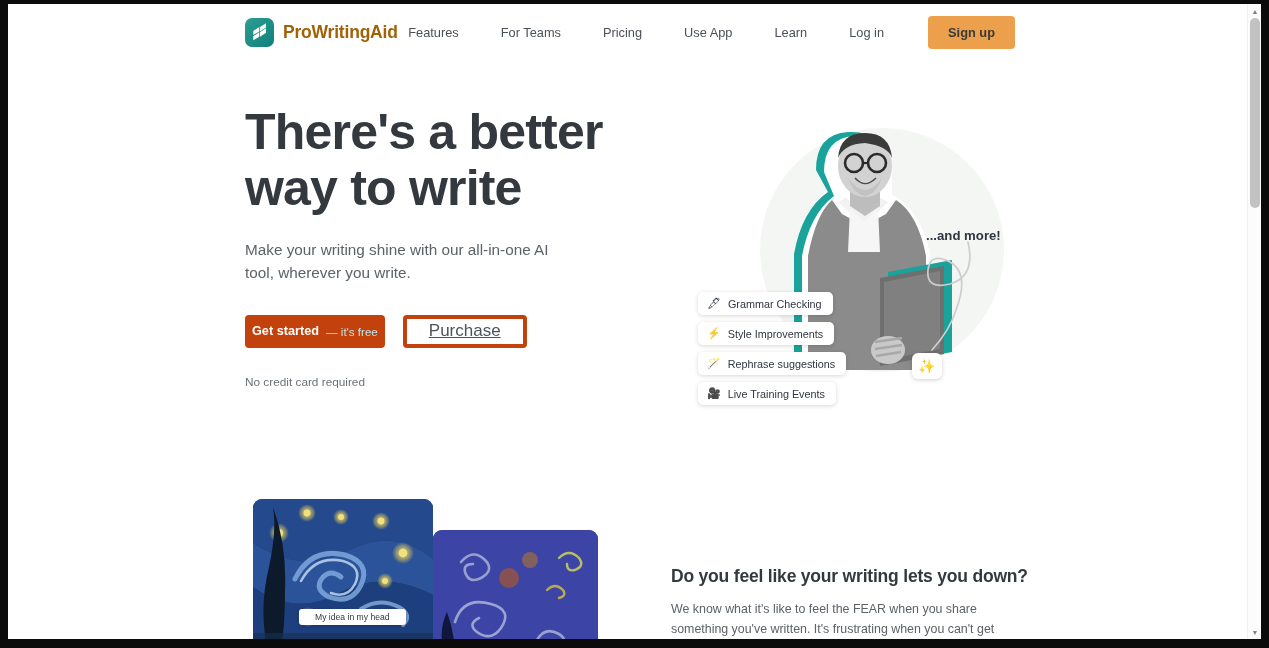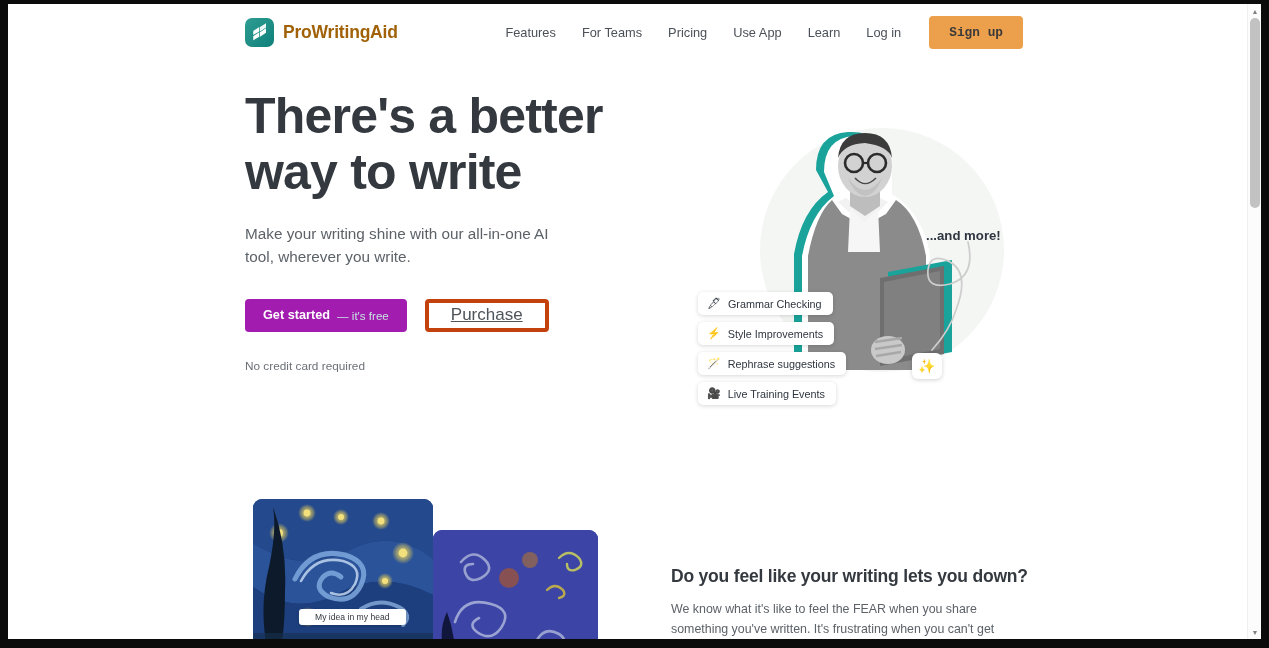--- a/index.html
+++ b/index.html
@@ -116,58 +116,58 @@
   }
   #logo-text {
     font-size: 17.5px;
     font-weight: bold;
     color: #a16207;
     letter-spacing: -0.2px;
     white-space: nowrap;
   }
   #main-nav {
     position: absolute;
-    right: 224px;
+    right: 232px;
     display: flex;
     align-items: center;
-    gap: 0px;
+    gap: 16px;
   }
   .nav-link {
     font-size: 12.8px;
     color: #4b5158;
     padding: 8px 13px;
     white-space: nowrap;
     cursor: pointer;
     text-decoration: none;
   }
   #nav-signup {
     margin-left: 15px;
     background: #eda04b;
     color: #3a3a3a;
     font-size: 12.8px;
     font-weight: bold;
     padding: 9px 20px;
     border-radius: 4px;
     border: none;
     cursor: pointer;
-    font-family: Liberation Mono, monospace;
+    font-family: Liberation Sans, sans-serif;
     white-space: nowrap;
   }
 
   
   #hero {
     position: absolute;
     top: 56px; left: 0;
     width: 1239px;
     height: 420px;
   }
   #hero-copy {
     position: absolute;
     left: 237px;
-    top: 28px;
+    top: 44px;
     width: 400px;
   }
   #hero-title {
     font-size: 50px;
     line-height: 1.12;
     font-weight: bold;
     color: #33393f;
     letter-spacing: -0.8px;
   }
   #hero-sub {
@@ -177,24 +177,24 @@
     color: #5c6268;
     width: 330px;
   }
   #hero-actions {
     margin-top: 30px;
     display: flex;
     align-items: center;
     gap: 18px;
   }
   #btn-get-started {
-    background: #a21caf;
+    background: #c2410c;
     border: none;
     border-radius: 4px;
-    padding: 0 18px;
+    padding: 0 7px;
     height: 33px;
     display: flex;
     align-items: center;
     gap: 7px;
     cursor: pointer;
     font-family: "Liberation Sans", sans-serif;
   }
   #btn-get-started .primary {
     font-size: 12.7px;
     font-weight: bold;

